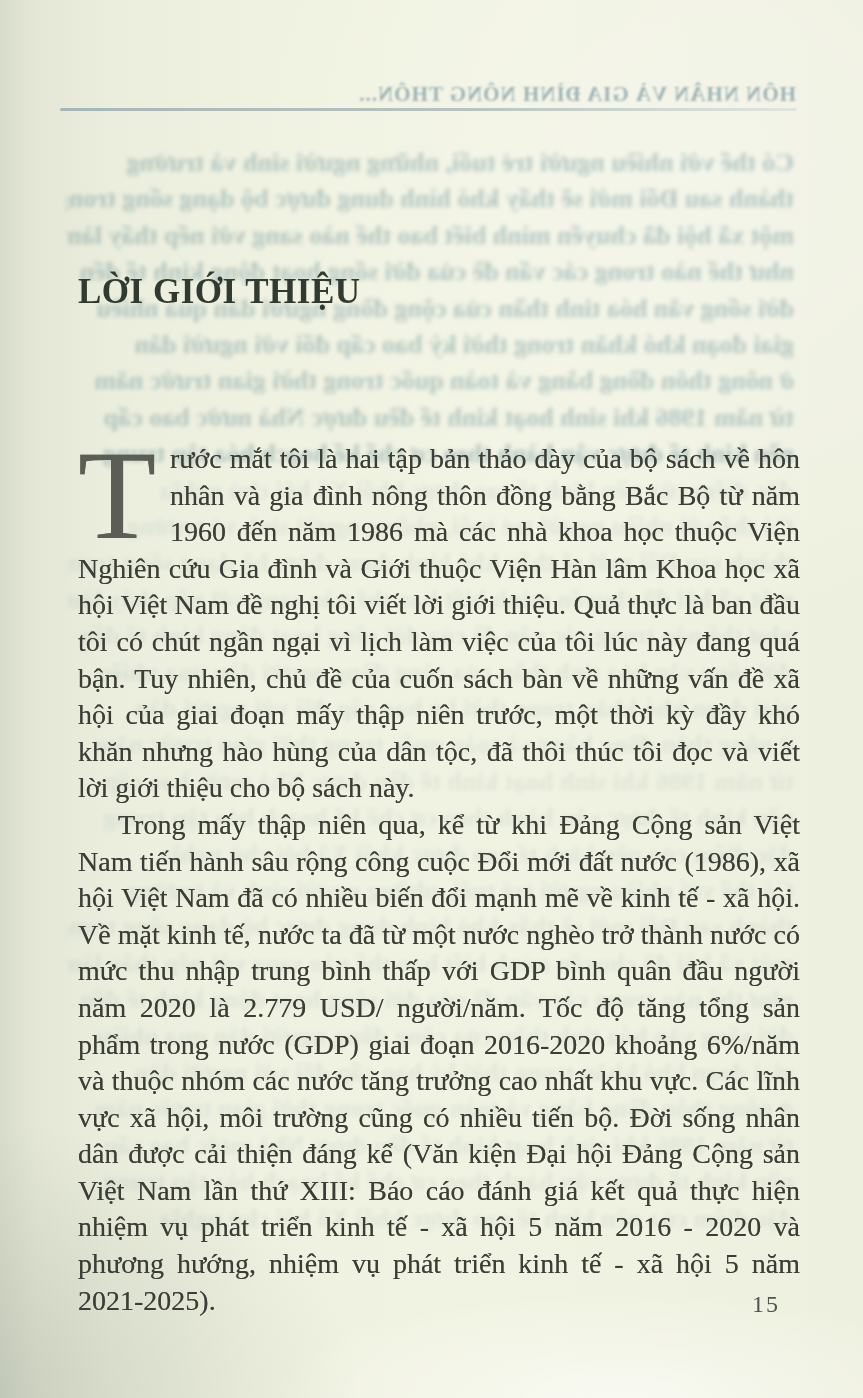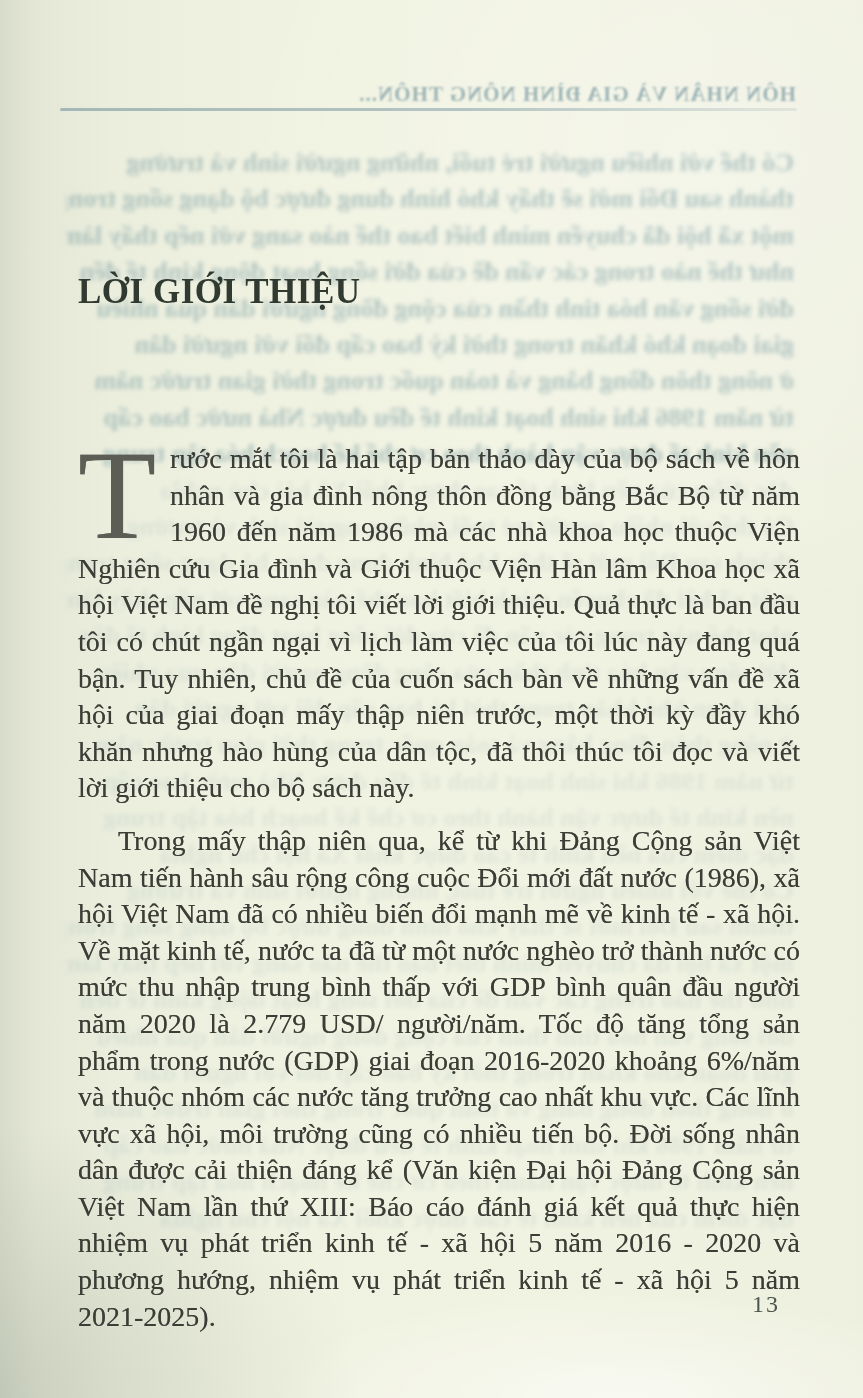--- a/index.html
+++ b/index.html
@@ -34,21 +34,21 @@
     position:absolute; top:272px; left:78px; width:722px; margin:0;
     text-align:left; font-size:35px; font-weight:bold; color:#313a31;
     letter-spacing:0.5px;
   }
   .body-text {
     position:absolute; top:441px; left:78px; width:722px;
     color:#3c3d36; font-size:28px; line-height:36.6px;
     text-align:justify; text-shadow:0 0 0.6px rgba(60,61,54,0.65);
   }
   .para { margin:0; }
-  .para.second { margin-top:16px; text-indent:40px; }
+  .para.second { text-indent:40px; }
   .dropcap {
     float:left; width:84px; height:104px; margin:4px 8px 0 0;
     font-size:128px; line-height:100px; color:#5c5d55; text-align:left;
   }
   .page-number {
     position:absolute; top:1291px; left:752px;
     font-size:24px; color:#4c564d; letter-spacing:2px;
   }
 </style>
 </head>
@@ -95,15 +95,15 @@
 
   <div class="head-rule"></div>
 
   <h1 class="title">LỜI GIỚI THIỆU</h1>
 
   <div class="body-text">
     <p class="para first"><span class="dropcap">T</span><span>rước mắt tôi là hai tập bản thảo dày của bộ sách về hôn nhân và gia đình nông thôn đồng bằng Bắc Bộ từ năm 1960 đến năm 1986 mà các nhà khoa học thuộc Viện Nghiên cứu Gia đình và Giới thuộc Viện Hàn lâm Khoa học xã hội Việt Nam đề nghị tôi viết lời giới thiệu. Quả thực là ban đầu tôi có chút ngần ngại vì lịch làm việc của tôi lúc này đang quá bận. Tuy nhiên, chủ đề của cuốn sách bàn về những vấn đề xã hội của giai đoạn mấy thập niên trước, một thời kỳ đầy khó khăn nhưng hào hùng của dân tộc, đã thôi thúc tôi đọc và viết lời giới thiệu cho bộ sách này.</span></p>
     <p class="para second"><span>Trong mấy thập niên qua, kể từ khi Đảng Cộng sản Việt Nam tiến hành sâu rộng công cuộc Đổi mới đất nước (1986), xã hội Việt Nam đã có nhiều biến đổi mạnh mẽ về kinh tế - xã hội. Về mặt kinh tế, nước ta đã từ một nước nghèo trở thành nước có mức thu nhập trung bình thấp với GDP bình quân đầu người năm 2020 là 2.779 USD/ người/năm. Tốc độ tăng tổng sản phẩm trong nước (GDP) giai đoạn 2016-2020 khoảng 6%/năm và thuộc nhóm các nước tăng trưởng cao nhất khu vực. Các lĩnh vực xã hội, môi trường cũng có nhiều tiến bộ. Đời sống nhân dân được cải thiện đáng kể (Văn kiện Đại hội Đảng Cộng sản Việt Nam lần thứ XIII: Báo cáo đánh giá kết quả thực hiện nhiệm vụ phát triển kinh tế - xã hội 5 năm 2016 - 2020 và phương hướng, nhiệm vụ phát triển kinh tế - xã hội 5 năm 2021-2025).</span></p>
   </div>
 
-  <div class="page-number">13</div>
+  <div class="page-number">15</div>
 
 </div>
 
 </body></html>

